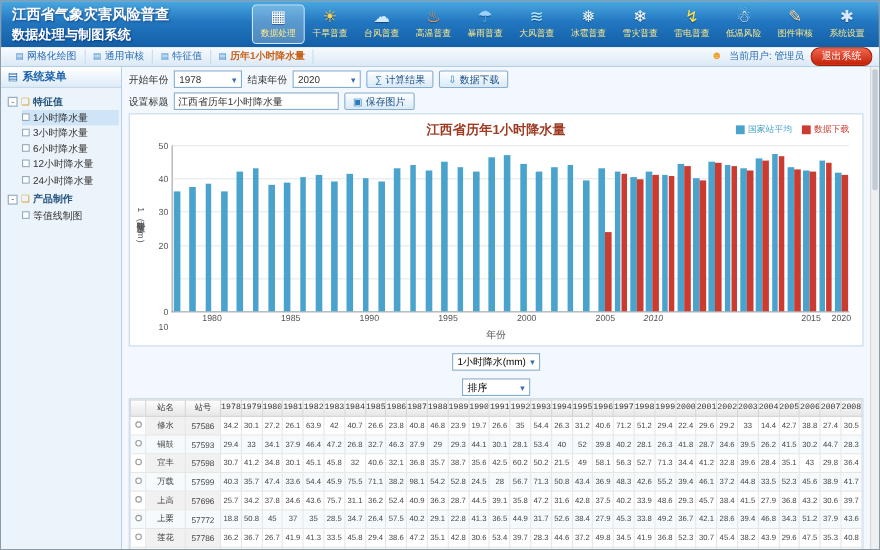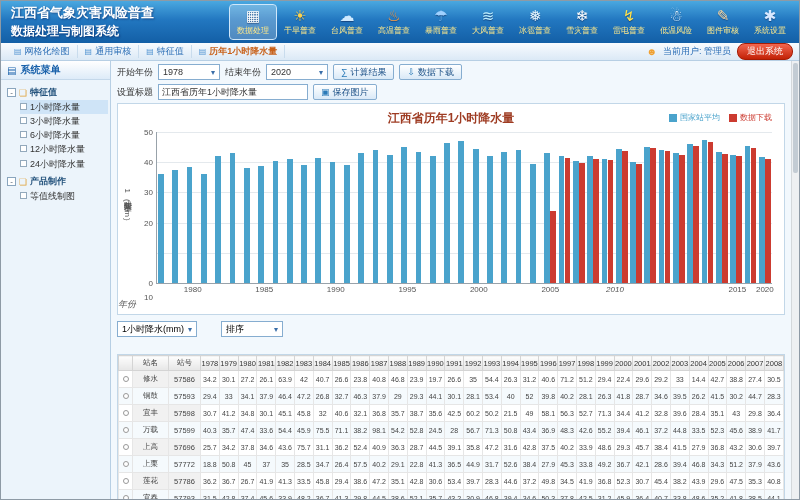--- a/index.html
+++ b/index.html
@@ -71,28 +71,28 @@
   .legend-item { display:flex; align-items:center; gap:3px; }
   .legend-swatch { width:8px; height:8px; display:inline-block; }
   .chart-plot { position:absolute; left:38px; right:12px; top:28px; bottom:30px;
     border-left:1px solid #98a2aa; border-bottom:1px solid #98a2aa; }
   .gridline { position:absolute; left:0; right:0; height:1px; background:#e4e9ed; }
   .ytick { position:absolute; right:100%; margin-right:4px; font-size:8px; color:#555; width:18px; text-align:right; }
   .xtick { position:absolute; top:100%; margin-top:2px; font-size:8px; color:#555; transform:translateX(-50%); }
   .bar { position:absolute; bottom:0; }
   .ylabel { position:absolute; left:3px; top:48%; transform:translate(0,-50%); writing-mode:vertical-rl;
     font-size:8px; color:#555; letter-spacing:1px; }
-  .xlabel { position:absolute; bottom:3px; left:0; right:0; font-size:9px; color:#555;font-style:italic; }
+  .xlabel { position:absolute; bottom:3px; left:0; right:0; text-align:center; font-size:9px; color:#555; }
 
   
-  .table-ctrl { display:flex; align-items:center; gap:24px; padding:4px 6px 17px; font-size:9px; }
+  .table-ctrl { display:flex; align-items:center; gap:7px; padding:4px 6px 2px; font-size:9px;flex-direction:column; }
   .table-wrap { margin:0 6px; background:#fff; border:1px solid #c2d7e8; overflow:hidden; height:162px; }
   table { border-collapse:collapse; width:100%; table-layout:fixed; font-size:7px; }
   th { background:linear-gradient(#fdfdfd,#e6e6e6); border:1px solid #d4d4d4; font-weight:normal;
-    color:#333; padding:2px 0; font-size:7.5px; white-space:nowrap; overflow:hidden; }
+    color:#333; padding:2px 0; font-size:7.5px; white-space:nowrap; overflow:hidden;font-family:Liberation Mono, monospace; }
   td { border:1px solid #e6e6e6; text-align:center; padding:3px 0; color:#444; overflow:hidden; white-space:nowrap; }
   tr:nth-child(even) td { background:#f5fafd; }
   td.st-name, td.st-id { background:#f1f1f1; font-size:7.5px; }
   .radio { display:inline-block; width:6px; height:6px; border:1px solid #999; border-radius:50%; background:#fff; }
 
   
   .vscroll { position:absolute; top:60px; right:0; width:8px; bottom:0; background:#eef0f2; border-left:1px solid #d4d8db; }
   .vthumb { position:absolute; top:2px; left:1px; width:5px; height:110px; background:#c3ccd4; border-radius:2px; }
 </style>
 </head>
@@ -288,21 +288,21 @@
           <div class="gridline" style="top: 30.2px;"></div>
           <div class="ytick" style="top: 26.2px;">40</div>
           <div class="gridline" style="top: 0px;"></div>
           <div class="ytick" style="top: -4px;">50</div>
           <div class="xtick" style="left: 35.7558px;">1980</div>
           <div class="xtick" style="left: 107.267px;">1985</div>
           <div class="xtick" style="left: 178.779px;">1990</div>
           <div class="xtick" style="left: 250.291px;">1995</div>
           <div class="xtick" style="left: 321.802px;">2000</div>
           <div class="xtick" style="left: 393.314px;">2005</div>
-          <div class="xtick" style="left: 458px; font-style: italic;">2010</div>
+          <div class="xtick" style="left: 437px; font-style: italic;">2010</div>
           <div class="xtick" style="left: 536.337px; margin-left: 44px;">2015</div>
           <div class="xtick" style="left: 607.849px;">2020</div>
           <div class="bar" style="left: 1.14419px; width: 5.72093px; height: 109.324px; background: rgb(74, 163, 204);"></div>
           <div class="bar" style="left: 15.4465px; width: 5.72093px; height: 113.25px; background: rgb(74, 163, 204);"></div>
           <div class="bar" style="left: 29.7488px; width: 5.72093px; height: 115.968px; background: rgb(74, 163, 204);"></div>
           <div class="bar" style="left: 44.0512px; width: 5.72093px; height: 108.72px; background: rgb(74, 163, 204);"></div>
           <div class="bar" style="left: 58.3535px; width: 5.72093px; height: 127.142px; background: rgb(74, 163, 204);"></div>
           <div class="bar" style="left: 72.6558px; width: 5.72093px; height: 129.86px; background: rgb(74, 163, 204);"></div>
           <div class="bar" style="left: 86.9581px; width: 5.72093px; height: 115.364px; background: rgb(74, 163, 204);"></div>
           <div class="bar" style="left: 101.26px; width: 5.72093px; height: 116.572px; background: rgb(74, 163, 204);"></div>

